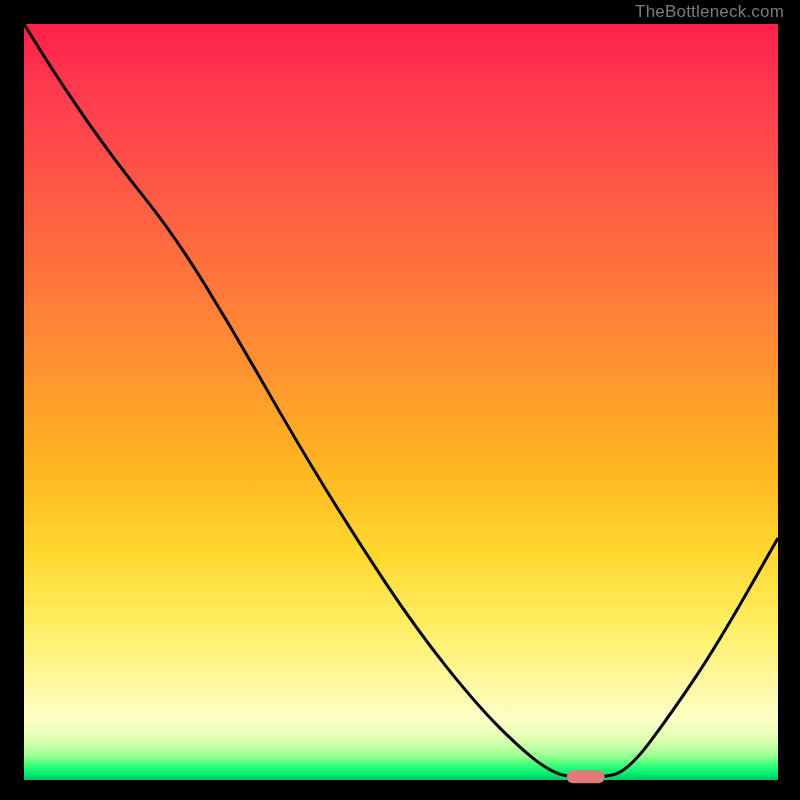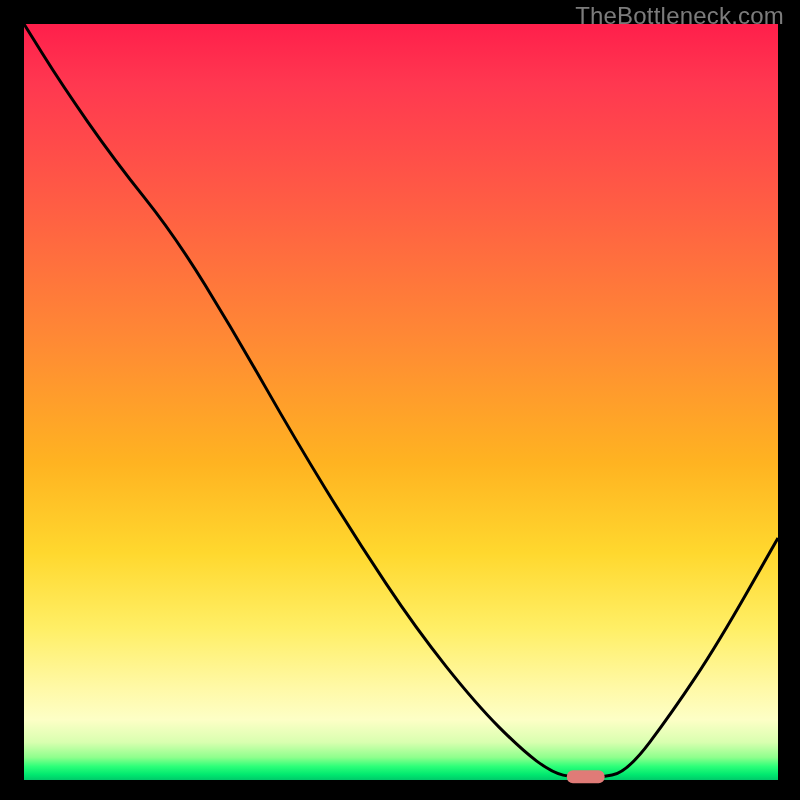--- a/index.html
+++ b/index.html
@@ -48,21 +48,21 @@
     top: 0;
     width: 754px;
     height: 756px;
     overflow: visible;
   }
   .credit {
     position: absolute;
     top: 2px;
     right: 16px;
     color: #7c7c7c;
-    font-size: 24px;
+    font-size: 17px;
     letter-spacing: 0.2px;
     font-weight: 400;
   }
 </style>
 </head>
 <body>
 
 <div class="frame">
 
   <div class="credit">TheBottleneck.com</div>

